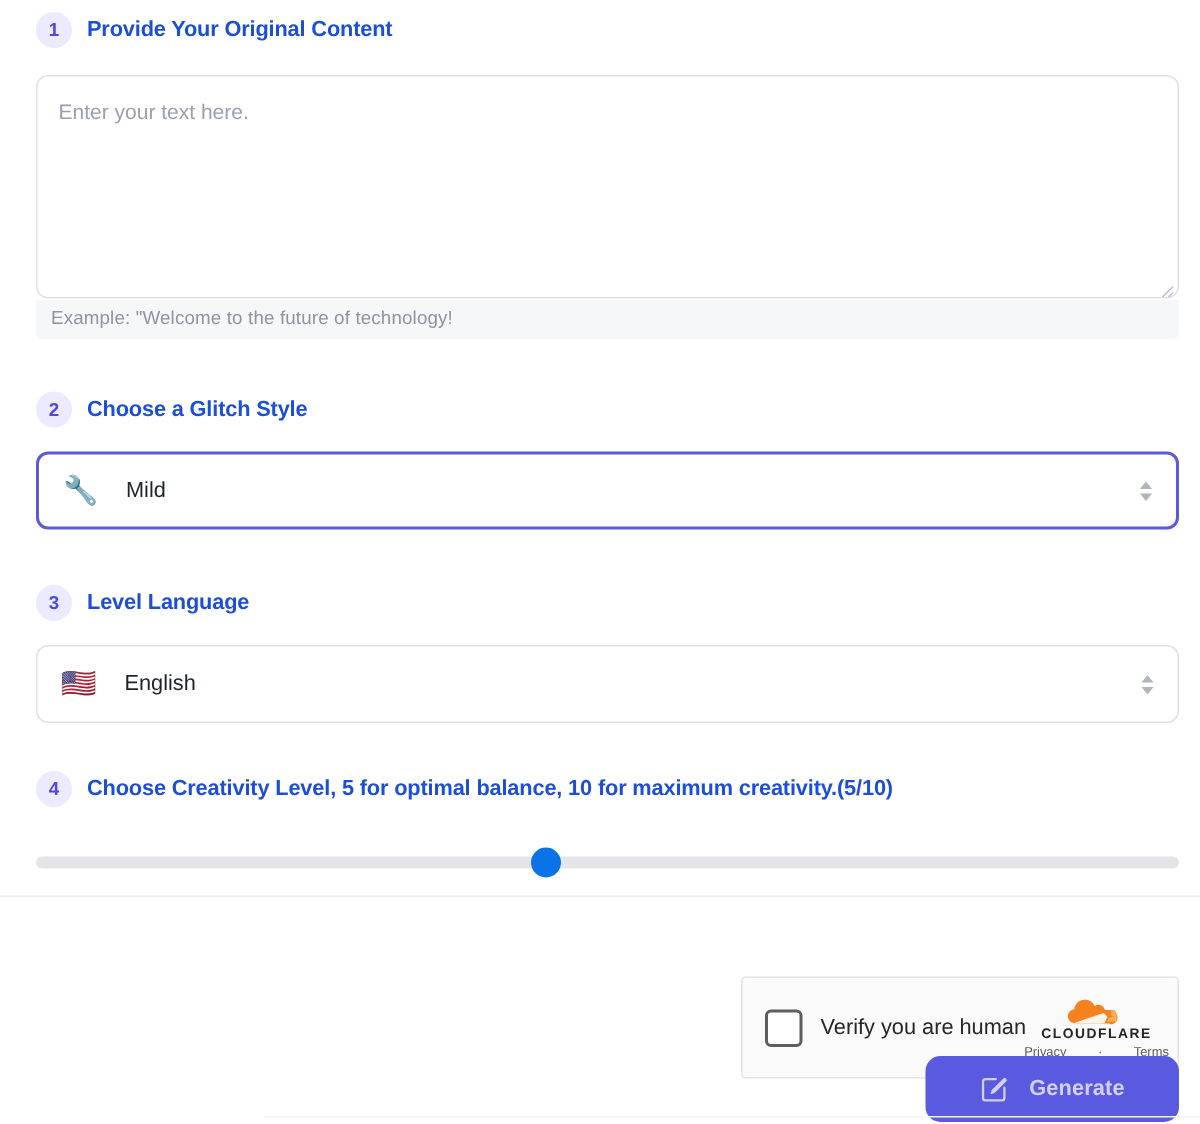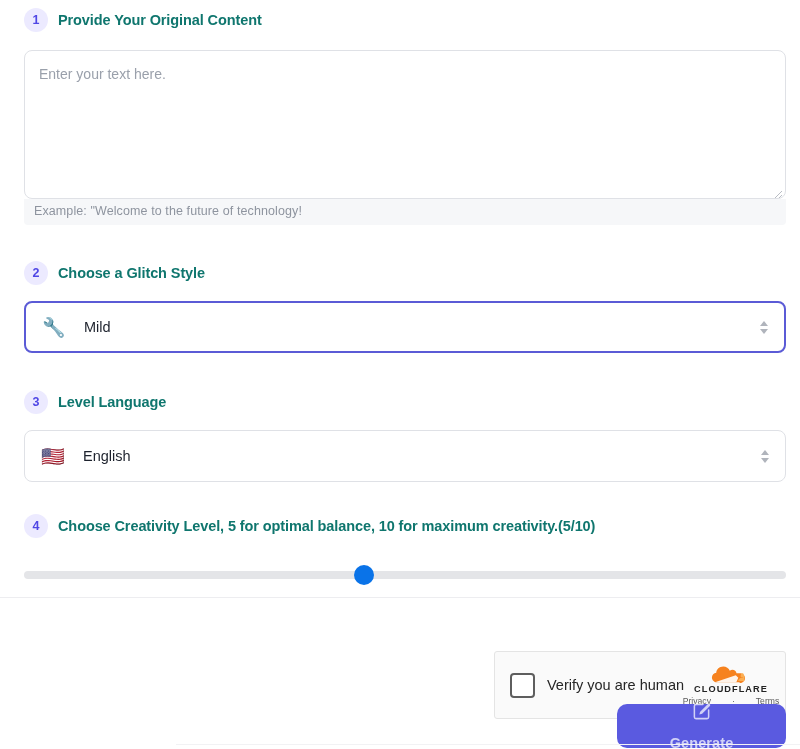--- a/index.html
+++ b/index.html
@@ -38,21 +38,21 @@
     font-weight: 700;
     display: flex;
     align-items: center;
     justify-content: center;
     flex: 0 0 auto;
     letter-spacing: 0;
   }
   .step-title {
     font-size: 14.5px;
     font-weight: 700;
-    color: #0f766e;
+    color: #1d4ed8;
     letter-spacing: -0.1px;
     white-space: nowrap;
   }
 
   
   .sec1 {
     position: absolute;
     left: 24px;
     top: 8px;
     width: 762px;
@@ -265,21 +265,20 @@
     width: 169px;
     height: 44px;
     background: #5a5ae0;
     border: none;
     border-radius: 10px;
     display: flex;
     align-items: center;
     justify-content: center;
     gap: 14px;
     cursor: default;
-    flex-direction: column;
   }
   .gen-icon { width: 19px; height: 19px; display: block; }
   .gen-label {
     font-size: 14.5px;
     font-weight: 700;
     color: rgba(255,255,255,0.72);
     letter-spacing: 0.1px;
     font-family: "Liberation Sans", sans-serif;
   }
 </style>

